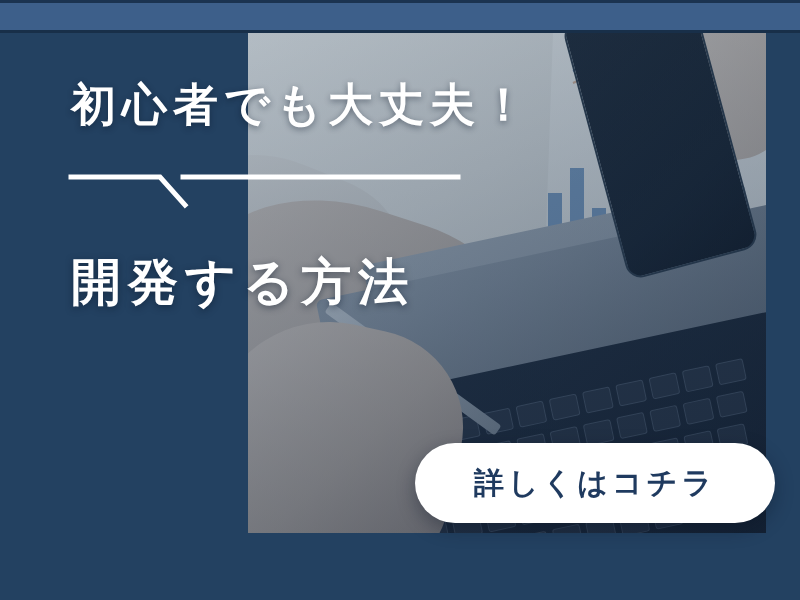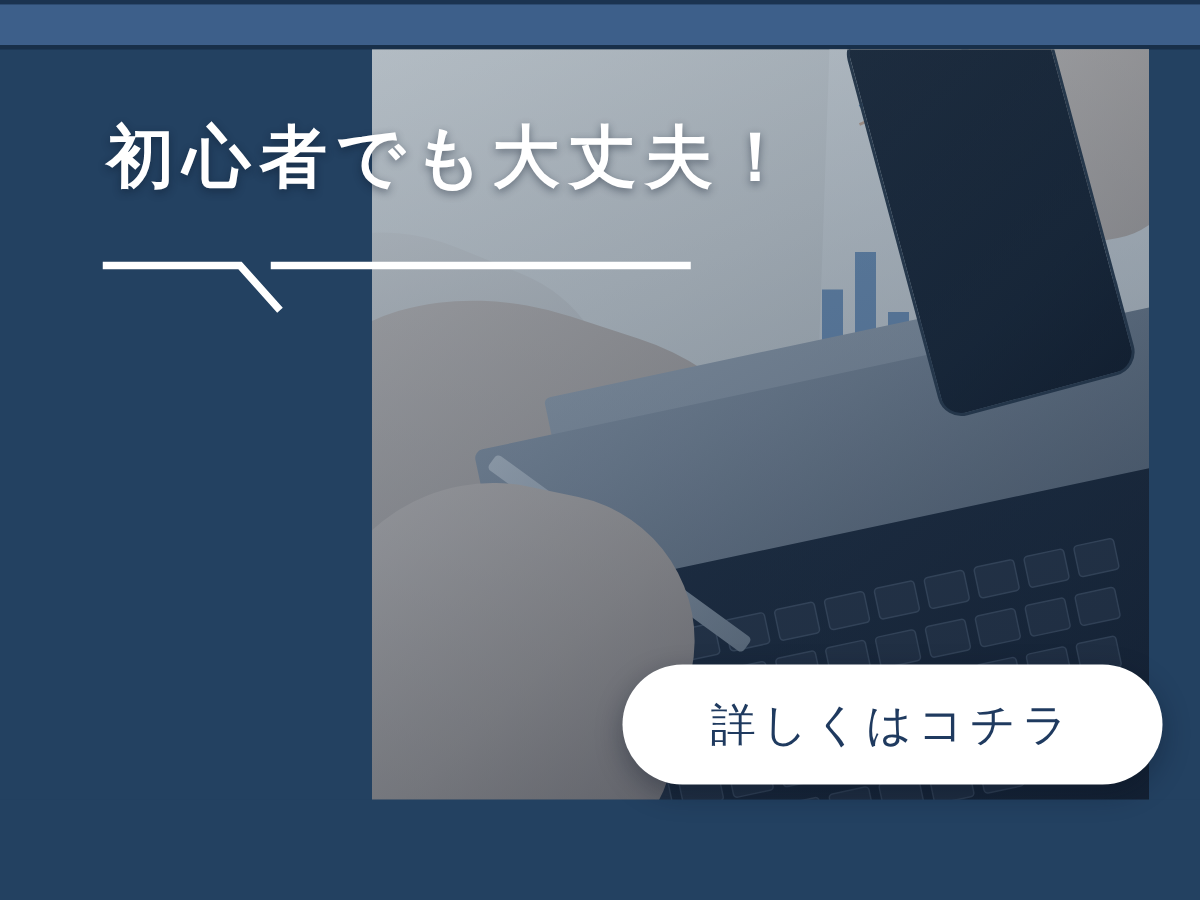--- a/index.html
+++ b/index.html
@@ -174,21 +174,21 @@
   #cta-button {
     position:absolute; left:415px; top:443px;
     width:360px; height:80px;
     background:#ffffff;
     border-radius:40px;
     box-shadow:0 6px 18px rgba(8,18,34,0.35);
     display:flex; align-items:center; justify-content:center;
     cursor:pointer;
   }
   #cta-label {
-    font-size:30px; font-weight:normal; color:#1f3a5f;
+    font-size:30px; font-weight:bold; color:#1f3a5f;
     letter-spacing:4px; white-space:nowrap;
   }
 </style>
 </head>
 <body>
 
 <div id="banner">
 
   <div id="photo-panel">
     <div id="photo-canvas">
@@ -303,20 +303,21 @@
     <div id="eyebrow">初心者でも大丈夫！</div>
 
     <div id="divider">
       <svg width="420" height="55" viewBox="0 0 420 55">
         <path d="M11 17 L100 17 L125 45" fill="none" stroke="#ffffff" stroke-width="5" stroke-linecap="square"></path>
         <line x1="123" y1="17" x2="398" y2="17" stroke="#ffffff" stroke-width="5" stroke-linecap="square"></line>
       </svg>
     </div>
 
     <div id="headline">
+      <span class="hl-line">開発する方法</span>
     </div>
 
     <div id="cta-button">
       <span id="cta-label">詳しくはコチラ</span>
     </div>
 
   </div>
 </div>
 
 </body></html>

